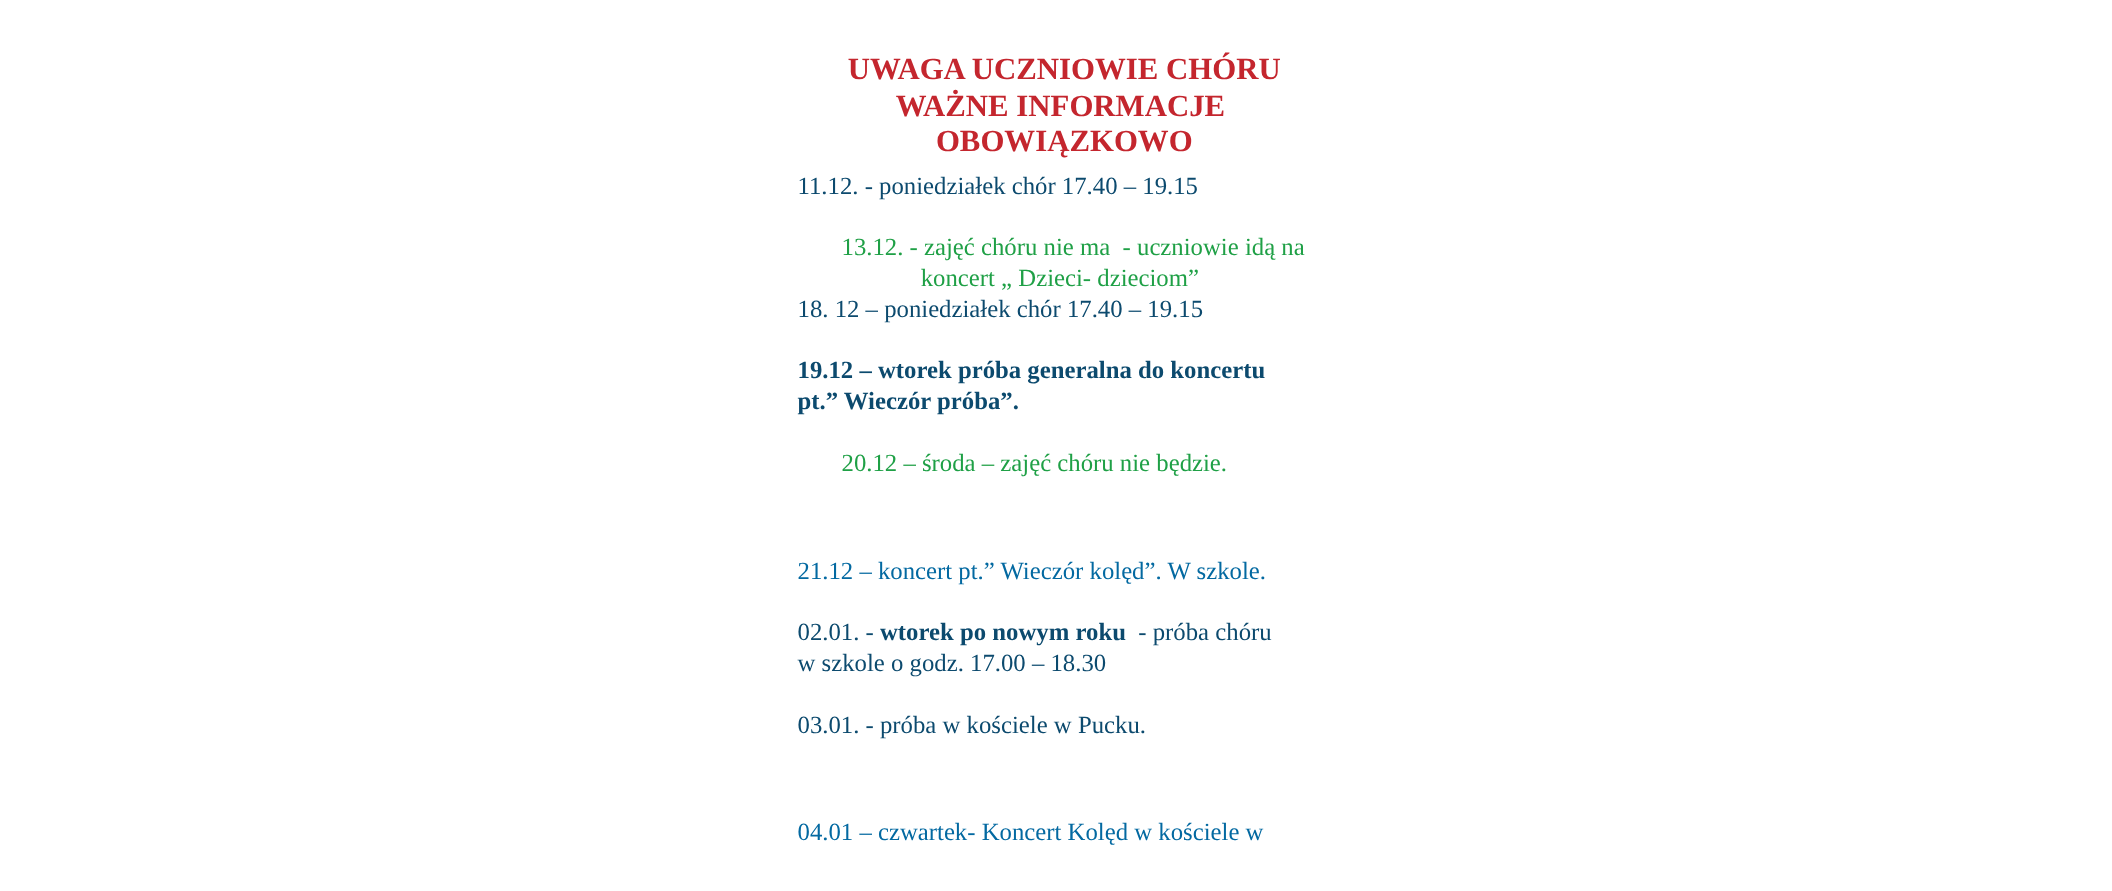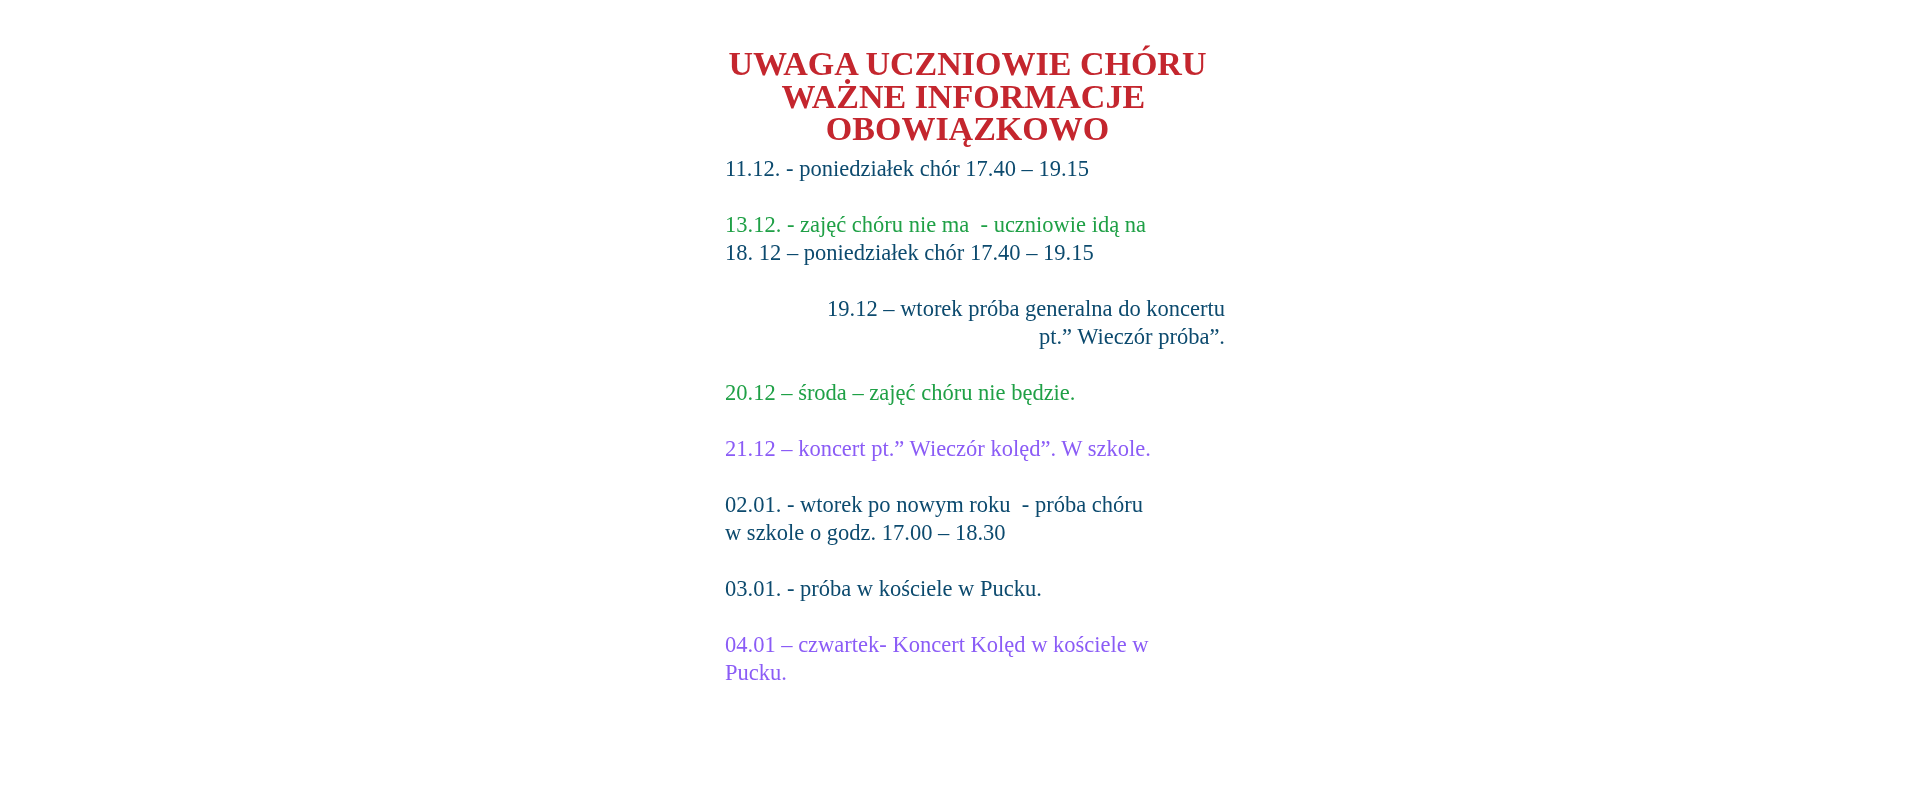--- a/index.html
+++ b/index.html
@@ -16,55 +16,56 @@
   }
   .doc {
     position: absolute;
     left: 725px;
     top: 48px;
     width: 500px;
   }
   .title {
     color: #c4262e;
     font-weight: bold;
-    font-size: 34px;
+    font-size: 28px;
     line-height: 32.5px;
     text-align: center;
     width: 485px;
     margin: 0 0 9px 0;
   }
   .title div { white-space: pre; }
   .line {
     font-size: 22.5px;
     line-height: 28px;
     color: #1a1a1a;
     white-space: pre;
   }
   .gap { height: 28px; }
-  .green { color: #1fa046; }
-  .red { color: #8b5cf6; }
+  .green { color: #1fa046; margin-left: 40px; }
+  .red { color: #0369a1; margin-top: 42px; }
   .black { color: #0c4a6e; }
-  .bold { font-weight: normal; text-align: right; }
+  .bold { font-weight: bold; }
   .indent { padding-left: 72px; }
 </style>
 </head>
 <body>
 
 <div class="doc">
 
   <div class="title">
     <div>UWAGA UCZNIOWIE CHÓRU</div>
     <div>WAŻNE INFORMACJE </div>
     <div>OBOWIĄZKOWO</div>
   </div>
 
   <div class="line black">11.12. - poniedziałek chór 17.40 – 19.15</div>
   <div class="gap"></div>
 
   <div class="line green">13.12. - zajęć chóru nie ma  - uczniowie idą na</div>
+  <div class="line green indent">koncert „ Dzieci- dzieciom”</div>
   <div class="line black">18. 12 – poniedziałek chór 17.40 – 19.15</div>
   <div class="gap"></div>
 
   <div class="line black bold">19.12 – wtorek próba generalna do koncertu</div>
   <div class="line black bold">pt.” Wieczór próba”.</div>
   <div class="gap"></div>
 
   <div class="line green">20.12 – środa – zajęć chóru nie będzie.</div>
   <div class="gap"></div>
 

